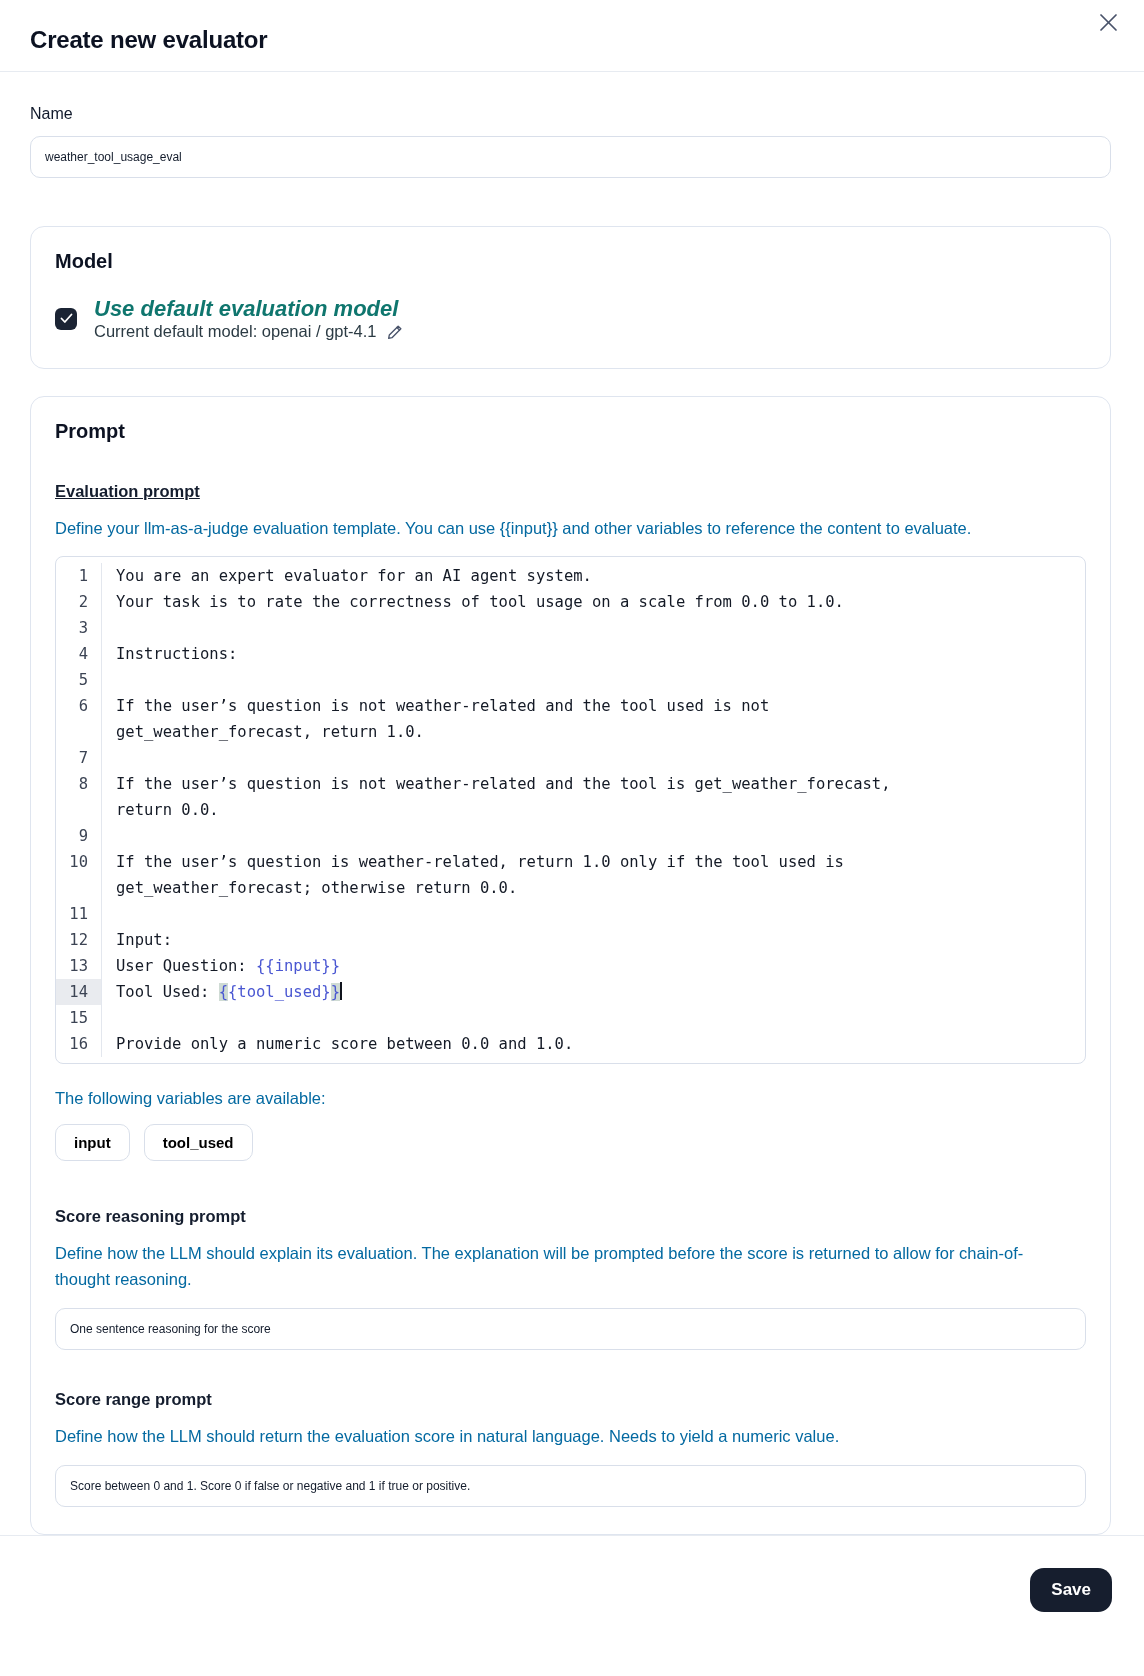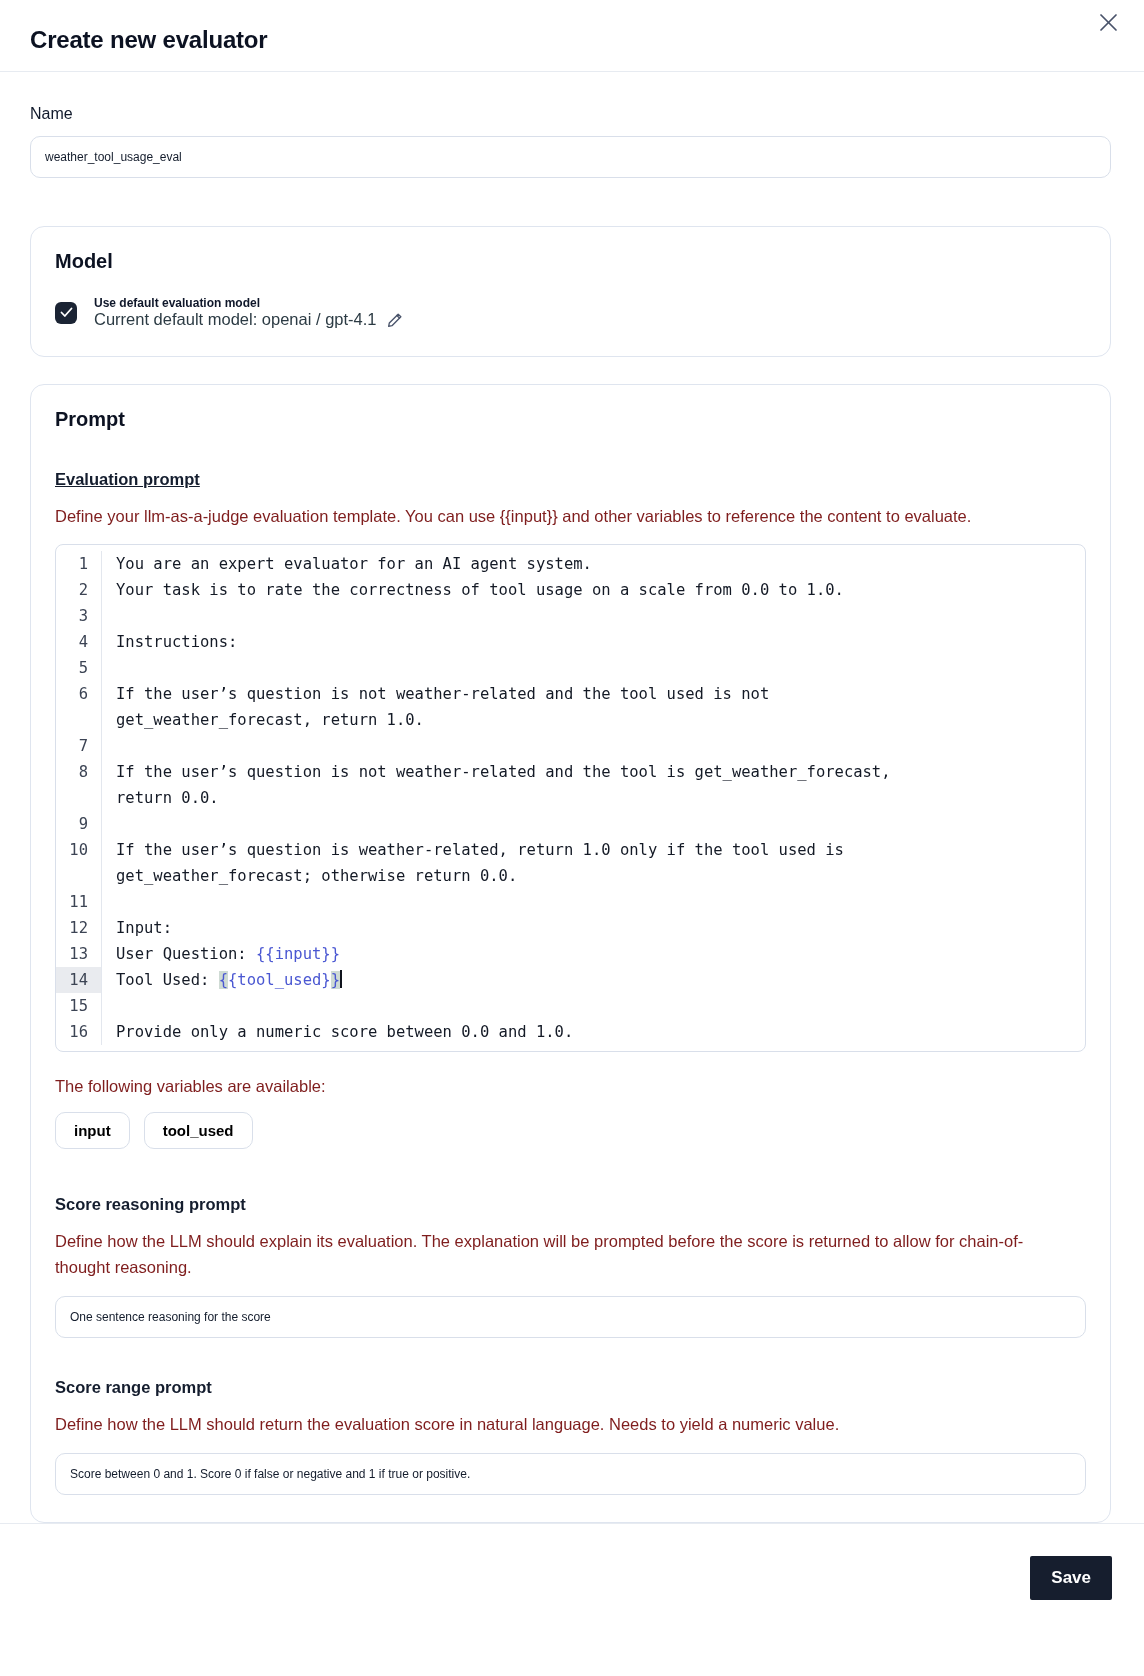--- a/index.html
+++ b/index.html
@@ -40,29 +40,29 @@
   .card-heading { font-size: 20px; font-weight: 700; color: #0c1222; }
 
   
   .checkbox-row { display: flex; align-items: center; margin-top: 23px; }
   .checkbox {
     flex: 0 0 auto; width: 22px; height: 22px; border-radius: 6px; background: #1b2434;
     display: flex; align-items: center; justify-content: center; cursor: pointer; border: none;
   }
   .checkbox svg { stroke: #ffffff; }
   .checkbox-texts { margin-left: 17px; }
-  .checkbox-label { font-size: 12px; font-weight: 700; color: #0f172a; }
+  .checkbox-label { font-size: 22px; font-weight: 700; color: #0f766e; font-style: italic; }
   .checkbox-sub { font-size: 16.5px; color: #2c3b44; display: flex; align-items: center; gap: 9px; justify-content: flex-end; }
   .pencil-btn { border: none; background: transparent; cursor: pointer; display: inline-flex; padding: 0; }
   .pencil-btn svg { stroke: #49536a; }
 
   
   .field-label { font-size: 16.5px; font-weight: 700; color: #141d2e; }
   .lbl-eval { margin-top: 39px; text-decoration: underline; }
-  .desc { font-size: 16.5px; line-height: 26px; color: #7f1d1d; margin-top: 14px; max-width: 970px; }
+  .desc { font-size: 16.5px; line-height: 26px; color: #0369a1; margin-top: 14px; max-width: 970px; }
 
   
   .editor {
     margin-top: 15px; border: 1px solid #d9dfea; border-radius: 8px; overflow: hidden;
     font-family: "DejaVu Sans Mono", monospace; font-size: 15.5px; line-height: 26px;
     color: #141a26; background: #fff; padding: 6px 0;
   }
   .ed-row { display: flex; }
   .ed-gutter {
     flex: 0 0 46px; text-align: right; padding-right: 13px; color: #3c4454;
@@ -86,21 +86,21 @@
   .lbl-reasoning { margin-top: 46px; }
   .lbl-range { margin-top: 40px; }
   .inner-input { margin-top: 16px; }
 
   
   .modal-footer {
     border-top: 1px solid #e7ebf1; margin-top: auto;
     padding: 32px 32px 8px 32px; display: flex; justify-content: flex-end;
   }
   .save-btn {
-    background: #161e2e; color: #ffffff; border: none; border-radius: 2px; cursor: pointer;
+    background: #161e2e; color: #ffffff; border: none; border-radius: 14px; cursor: pointer;
     font-family: "Liberation Sans", sans-serif; font-size: 17px; font-weight: 700;
     padding: 12px 21px;
   }
 </style>
 </head>
 <body>
 
 <div class="modal">
 
   <div class="modal-header">

